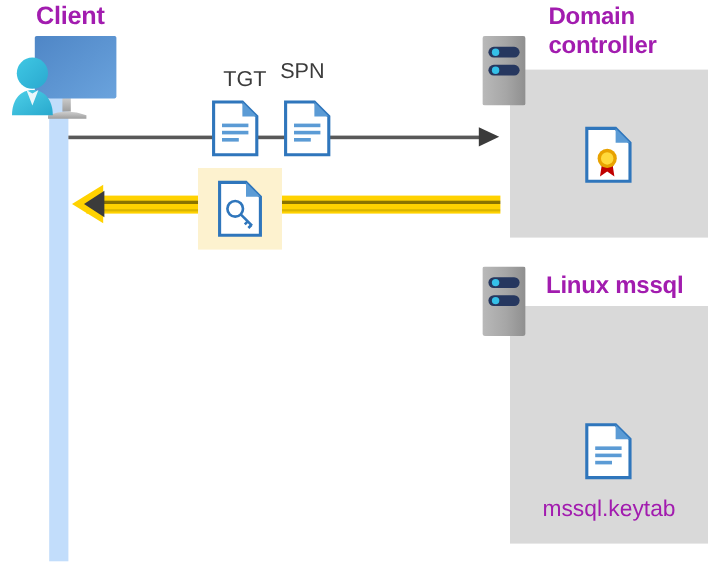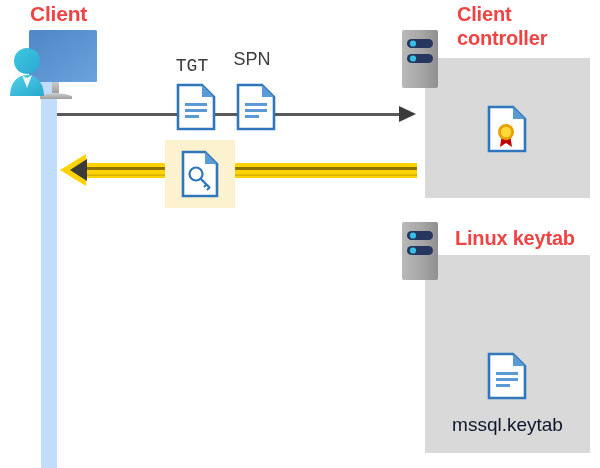--- a/index.html
+++ b/index.html
@@ -10,21 +10,21 @@
     overflow:hidden;
     position:relative;
   }
   #canvas{position:absolute;left:0;top:0;width:600px;height:468px;}
 
   .abs{position:absolute;}
 
   
   .title{
     font-weight:bold;
-    color:#ef4444;
+    color:#a21caf;
     letter-spacing:-0.2px;
   }
   #client-title{left:30px;top:2px;font-size:21px;}
   #dc-title{left:457px;top:2px;font-size:20px;line-height:24px;width:140px;}
   #linux-title{left:455px;top:227px;font-size:20px;}
 
   
   #client-lifeline{
     left:41px;top:68px;width:16px;height:400px;
     background:#c2ddfb;
@@ -79,23 +79,23 @@
   
   #key-highlight{
     left:165px;top:140px;width:70px;height:68px;
     background:#fdf2cf;
   }
 
   
   .doc-label{
     color:#3b3b3b;font-size:18px;text-align:center;
   }
-  #tgt-label{left:168px;top:56px;width:48px;font-family:Liberation Mono, monospace;}
+  #tgt-label{left:180px;top:56px;width:48px;}
   #spn-label{left:228px;top:49px;width:48px;}
-  #keytab-label{left:425px;top:414px;width:165px;text-align:center;font-size:19px;color:#0f172a;}
+  #keytab-label{left:425px;top:414px;width:165px;text-align:center;font-size:19px;color:#a21caf;}
 
   
   .doc-icon{width:40px;height:48px;}
   #tgt-doc{left:176px;top:83px;}
   #spn-doc{left:236px;top:83px;}
   #key-doc{left:181px;top:150px;width:38px;height:48px;}
   #cert-doc{left:487px;top:105px;width:40px;height:48px;}
   #keytab-doc{left:487px;top:352px;width:40px;height:48px;}
   #sql-icon{left:483px;top:277px;width:48px;height:52px;}
 </style>
@@ -180,21 +180,21 @@
       <g stroke="#2f76bc" stroke-width="2.2" fill="none">
         <circle cx="15" cy="24" r="6.5"></circle>
         <path d="M19.6 28.6 L29 38"></path>
         <path d="M25.5 34.5 L23 37"></path>
         <path d="M28.5 37.5 L26 40"></path>
       </g>
     </svg>
   </div>
 
   <div class="abs panel" id="dc-panel"></div>
-  <div class="abs title" id="dc-title">Client controller</div>
+  <div class="abs title" id="dc-title">Domain controller</div>
   <div class="abs server-icon" id="dc-server">
     <svg width="36" height="58" viewBox="0 0 36 58">
       <defs>
         <linearGradient id="chassisGrad" x1="0" y1="0" x2="1" y2="0">
           <stop offset="0%" stop-color="#b9b9b9"></stop>
           <stop offset="55%" stop-color="#a6a6a6"></stop>
           <stop offset="100%" stop-color="#8f8f8f"></stop>
         </linearGradient>
       </defs>
       <rect x="0" y="0" width="36" height="58" rx="2" fill="url(#chassisGrad)"></rect>
@@ -208,21 +208,21 @@
     <svg width="40" height="48" viewBox="0 0 40 48">
       <path d="M2 2 H26 L38 14 V46 H2 Z" fill="#ffffff" stroke="#2f76bc" stroke-width="2.6"></path>
       <path d="M26 2 L38 14 H26 Z" fill="#5b9bd5"></path>
       <path d="M15 29 L13 42 L19 38 L25 42 L23 29 Z" fill="#c00000"></path>
       <circle cx="19" cy="27" r="8" fill="#e8a200"></circle>
       <circle cx="19" cy="27" r="5.2" fill="#ffd93b"></circle>
     </svg>
   </div>
 
   <div class="abs panel" id="linux-panel"></div>
-  <div class="abs title" id="linux-title">Linux keytab</div>
+  <div class="abs title" id="linux-title">Linux mssql</div>
   <div class="abs server-icon" id="linux-server">
     <svg width="36" height="58" viewBox="0 0 36 58">
       <rect x="0" y="0" width="36" height="58" rx="2" fill="url(#chassisGrad)"></rect>
       <rect x="5" y="9" width="26" height="9" rx="4.5" fill="#26375f"></rect>
       <circle cx="11" cy="13.5" r="3.1" fill="#35c0e8"></circle>
       <rect x="5" y="24" width="26" height="9" rx="4.5" fill="#26375f"></rect>
       <circle cx="11" cy="28.5" r="3.1" fill="#35c0e8"></circle>
     </svg>
   </div>
 

